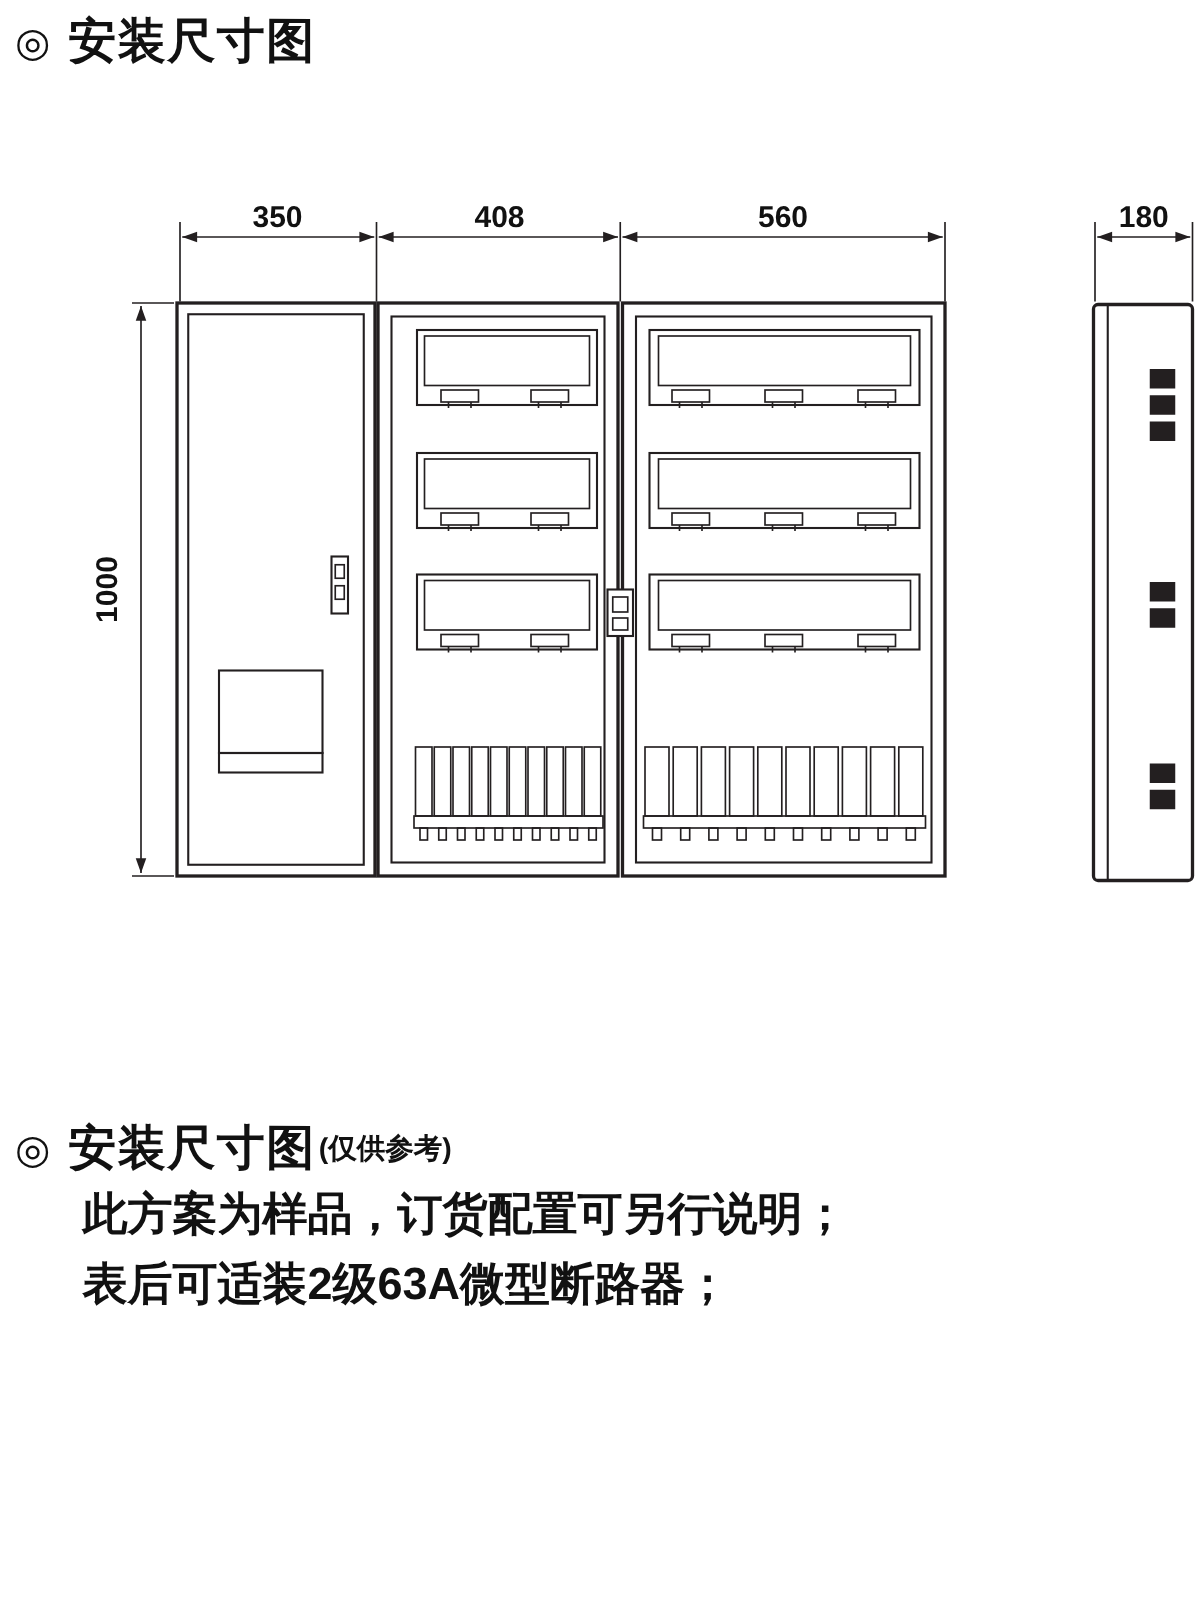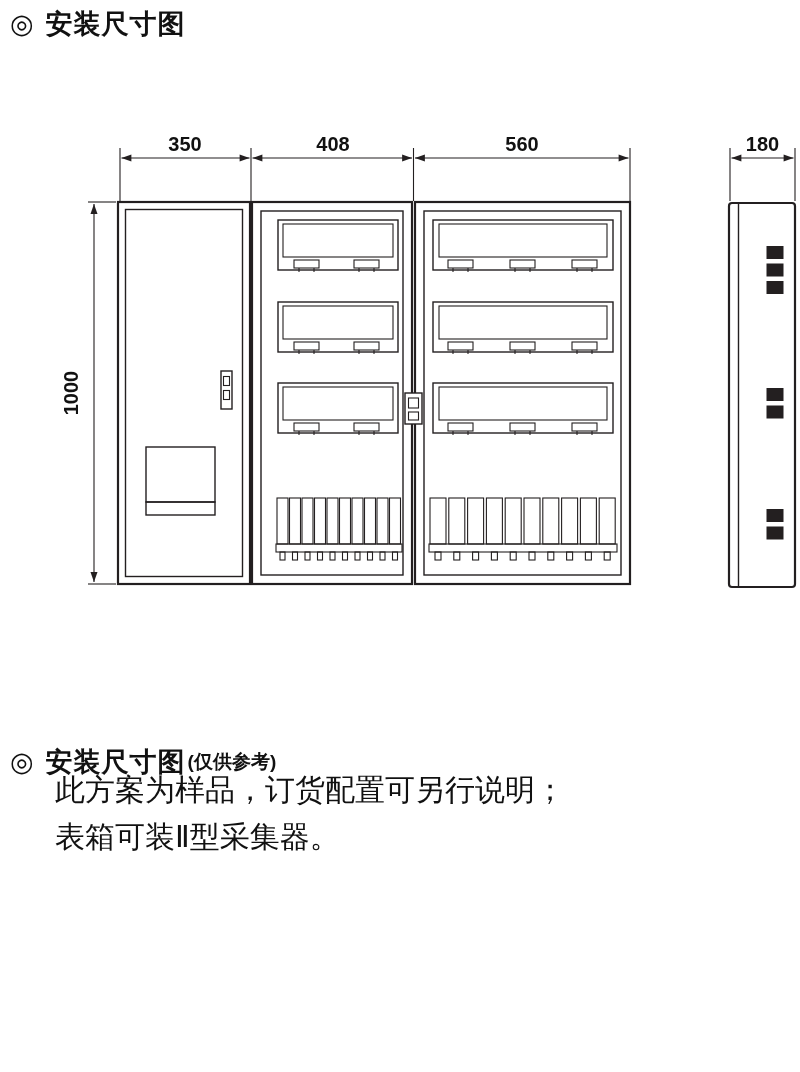--- a/index.html
+++ b/index.html
@@ -6,37 +6,37 @@
   html,body { background:#ffffff; }
   body {
     width:800px; height:1072px;
     font-family:"Liberation Sans","DejaVu Sans",sans-serif;
     color:#111111;
   }
   .page { position:relative; width:800px; height:1072px; background:#ffffff; overflow:hidden; }
 
   .sec-title { position:absolute; left:10px; display:flex; align-items:center; white-space:nowrap; }
   .bullet { font-size:27px; line-height:1; margin-right:12px; font-weight:400; }
-  .title-text { font-size:27px; font-weight:700; letter-spacing:1px; }
+  .title-text { font-size:32px; font-weight:700; letter-spacing:1px; }
   .title-note { font-size:19px; font-weight:700; margin-left:2px;text-align:right; }
 
   svg.drawing { position:absolute; top:0; left:0; }
 
   .oline { fill:none; stroke:#231f20; stroke-width:2.2; }
   .iline { fill:none; stroke:#231f20; stroke-width:1.4; }
   .tline { fill:none; stroke:#231f20; stroke-width:1.1; }
   .dline { fill:none; stroke:#231f20; stroke-width:1.1; }
   .wfill { fill:#ffffff; stroke:#231f20; stroke-width:1.4; }
   .dfill { fill:#231f20; stroke:none; }
   .dimtext {
     font-family:"Liberation Sans","DejaVu Sans",sans-serif;
     font-size:20px; font-weight:700; fill:#111111;
   }
 
-  .config-lines { position:absolute; left:55px; top:766px; width:730px; }
+  .config-lines { position:absolute; left:55px; top:786px; width:730px;font-weight:bold; }
   .config-line { font-size:30px; line-height:47px; white-space:nowrap; color:#111111; }
 </style>
 </head>
 <body>
 
 <div class="page">
 
   <div class="sec-title" style="top:6px;">
     <span class="bullet">◎</span>
     <span class="title-text">安装尺寸图</span>
@@ -197,16 +197,16 @@
   </svg>
 
   <div class="sec-title" style="top:744px;">
     <span class="bullet">◎</span>
     <span class="title-text">安装尺寸图</span>
     <span class="title-note">(仅供参考)</span>
   </div>
 
   <div class="config-lines">
     <div class="config-line">此方案为样品，订货配置可另行说明；</div>
-    <div class="config-line">表箱可装Ⅱ型采集器。</div>
+    <div class="config-line">表后可适装2级63A微型断路器；</div>
   </div>
 
 </div>
 
 </body></html>

